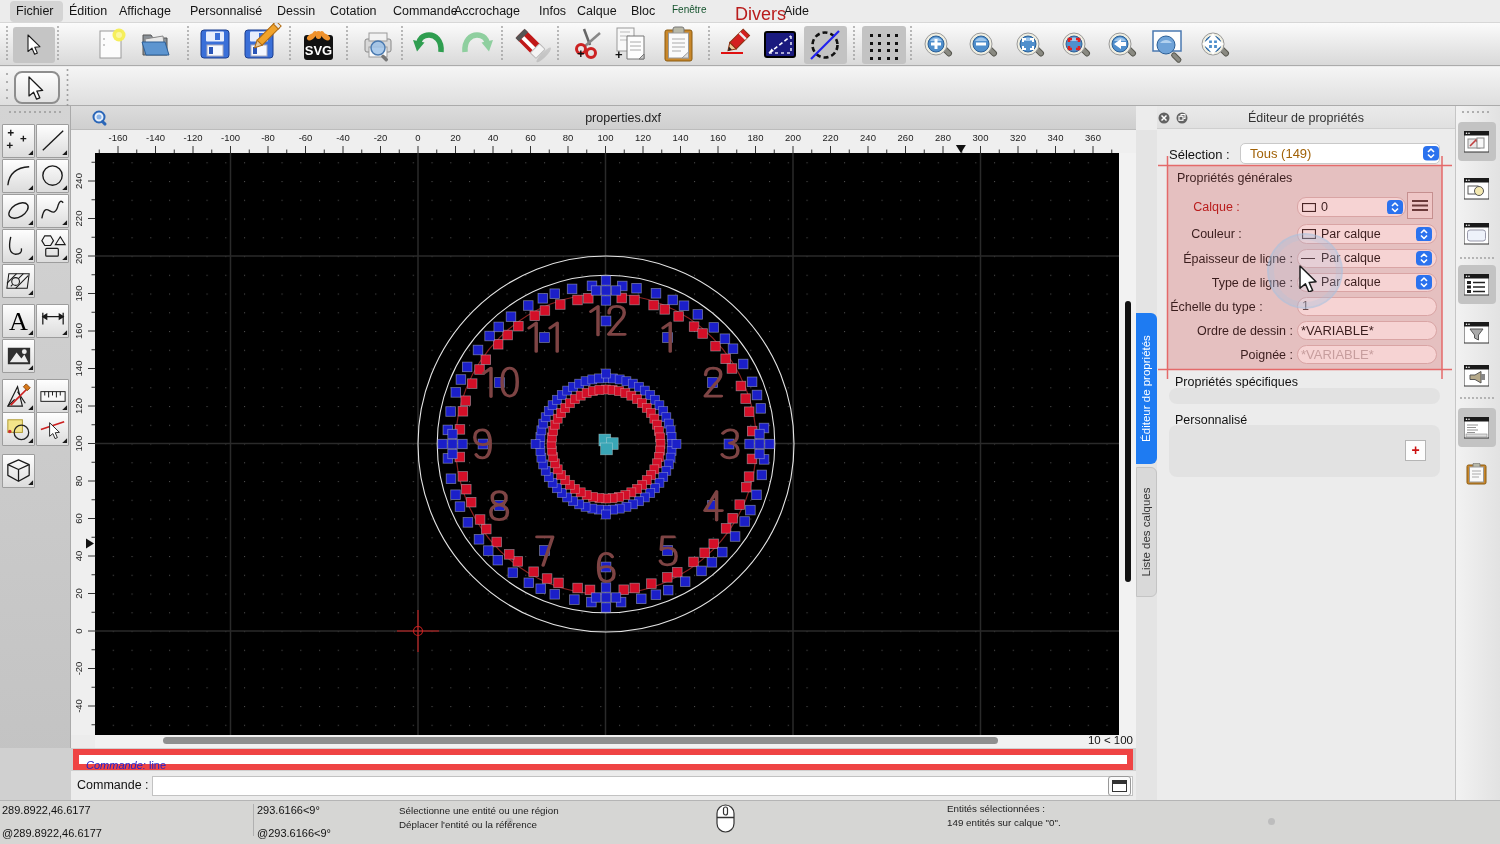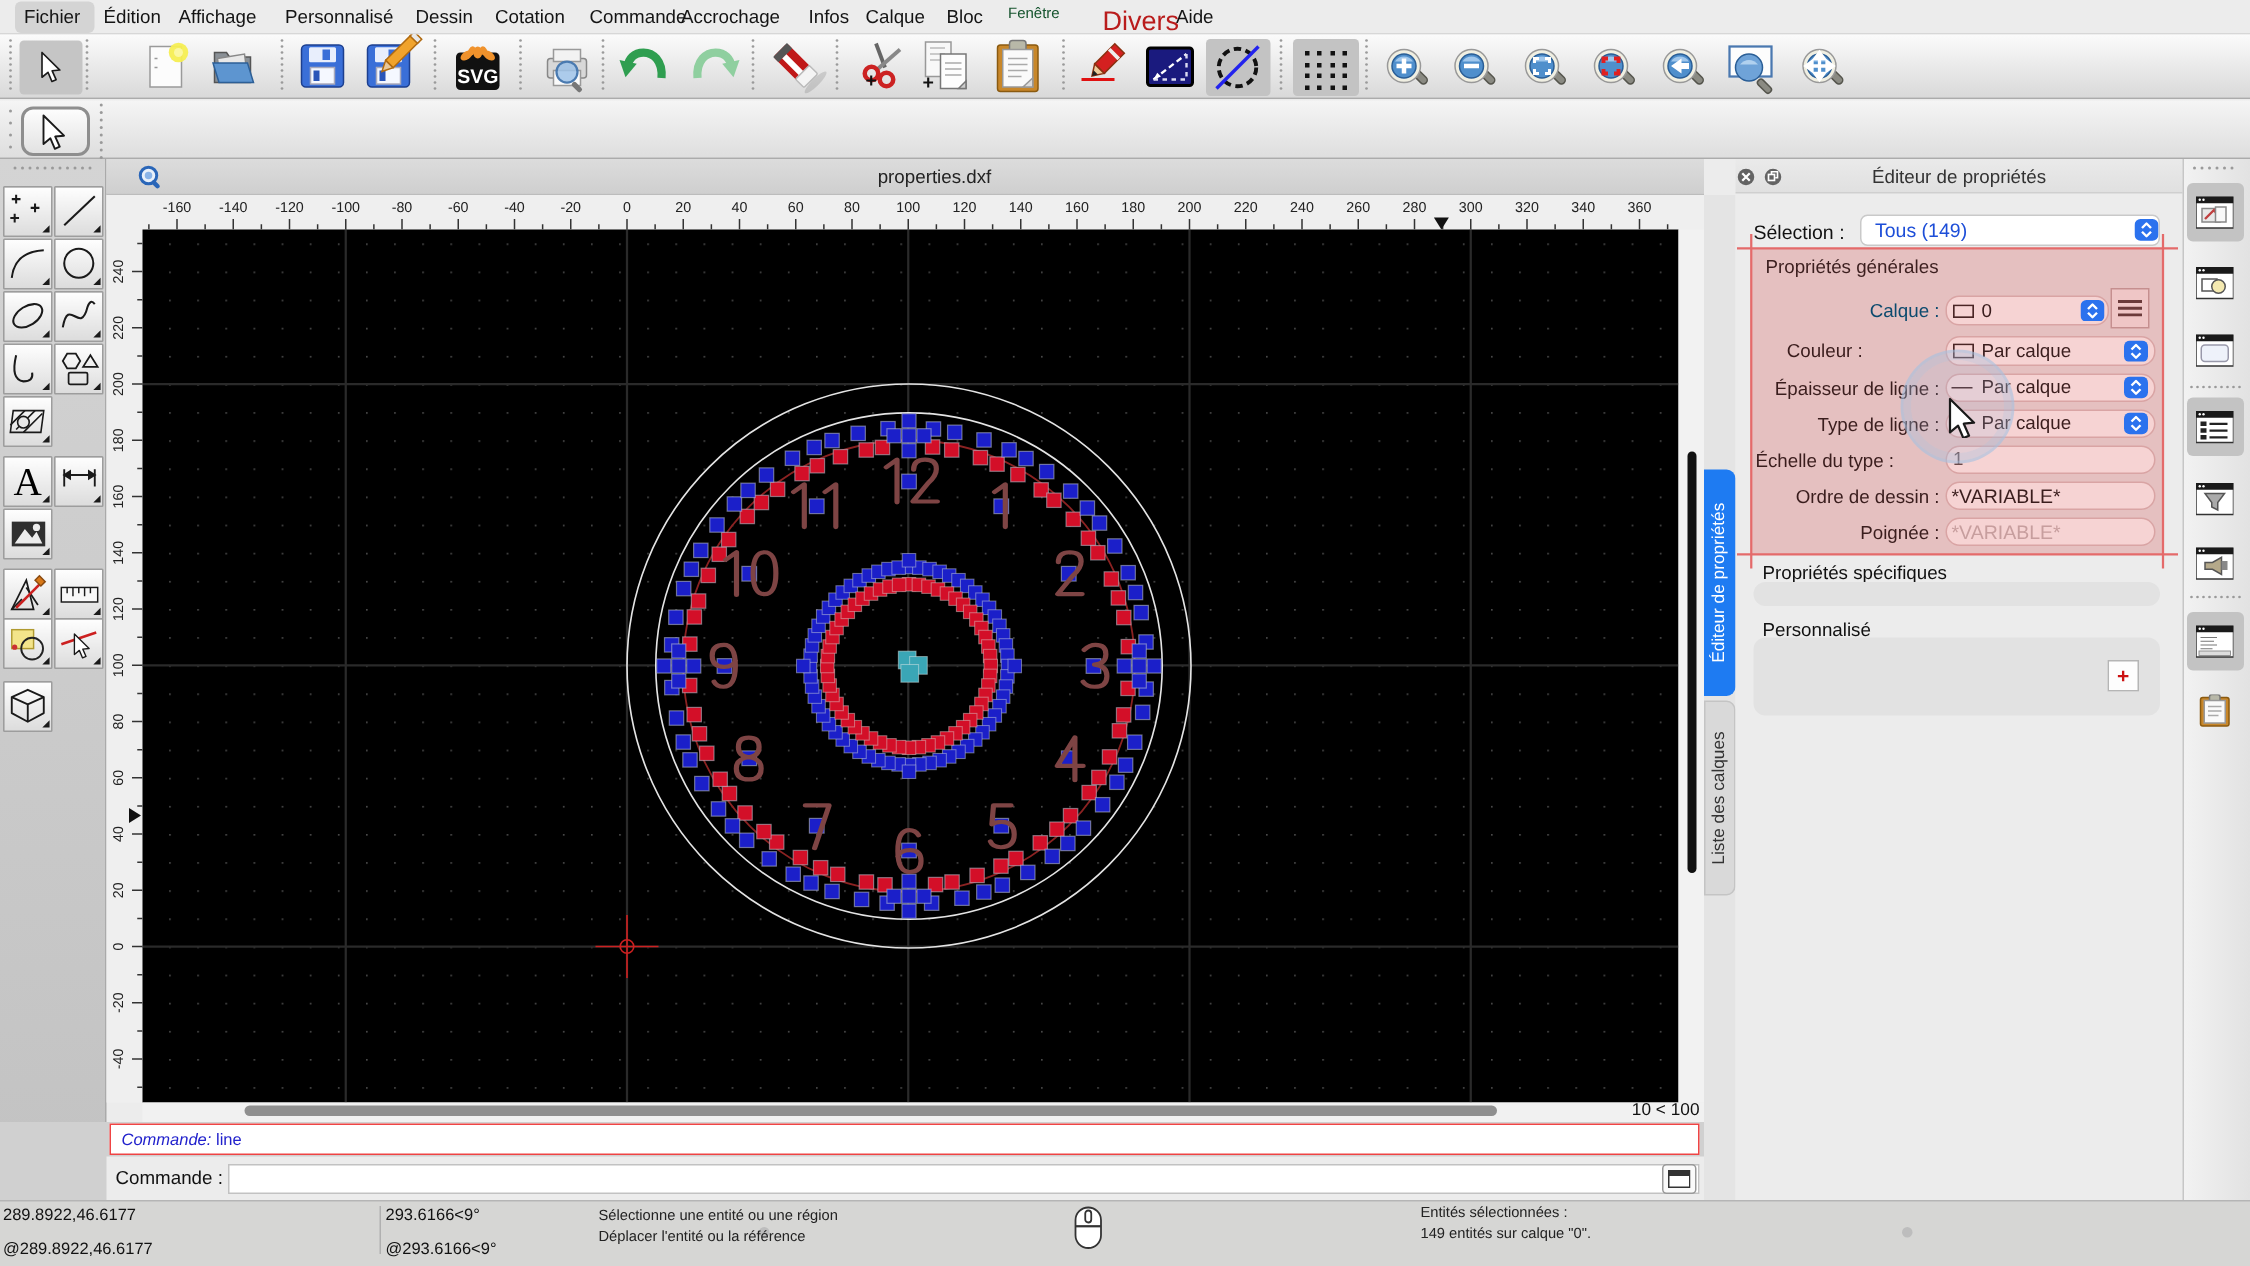--- a/index.html
+++ b/index.html
@@ -970,21 +970,21 @@
 <g stroke="#cc2020" stroke-width="1.1" fill="none">
       <circle cx="418.0" cy="631.0" r="4.5"></circle>
       <line x1="397.0" y1="631.0" x2="439.0" y2="631.0"></line>
       <line x1="418.0" y1="610.0" x2="418.0" y2="652.0"></line>
     </g>
 </svg>
 <div class="abs" style="left:95px;top:735px;width:1041px;height:13px;background:#f1f1f1"></div>
 <div class="abs" style="left:163px;top:737px;width:835px;height:7px;background:#8f8f8f;border-radius:3.5px"></div>
 <div class="abs" style="left:1020px;top:734px;width:113px;height:13px;font-size:11.5px;color:#111;text-align:right">10 &lt; 100</div>
 <div class="abs" style="left:0;top:748px;width:1136px;height:52px;background:#d0d0d0"></div>
-<div class="abs" style="left:73px;top:749px;width:1060px;height:21px;background:#fff;border:1px solid #ef4444;font-size:11px;color:#2222cc;padding:3.5px 0 0 7px"><i>Commande:</i> line</div>
+<div class="abs" style="left:73px;top:749px;width:1060px;height:21px;background:#fff;border:6px solid #ef4444;font-size:11px;color:#2222cc;padding:3.5px 0 0 7px"><i>Commande:</i> line</div>
 <div class="abs" style="left:71px;top:771px;width:1065px;height:29px;background:#ececec"></div>
 <div class="abs" style="left:77px;top:778px;font-size:12.5px;color:#111">Commande :</div>
 <div class="abs" style="left:152px;top:776px;width:981px;height:20px;background:#fff;border:1px solid #c2c2c2"></div>
 <div class="abs" style="left:1108px;top:776px;width:23px;height:20px;background:#fafafa;border:1px solid #999;border-radius:3px"></div>
 <svg class="abs" style="left:1112px;top:780px" width="15" height="12" viewBox="0 0 15 12">
     <rect x="0.5" y="0.5" width="14" height="11" fill="#fff" stroke="#333"></rect>
     <rect x="0.5" y="0.5" width="14" height="3.5" fill="#333"></rect>
   </svg>
 <div class="abs" style="left:1136px;top:735px;width:319px;height:65px;background:#ececec;border-left:1px solid #c0c0c0"></div>
 <div class="abs" style="left:1119px;top:153px;width:17px;height:582px;background:#f2f2f2"></div>
@@ -1002,37 +1002,37 @@
 <div class="abs" style="left:1157px;top:106px;width:298px;height:23px;background:linear-gradient(#eaeaea,#e0e0e0);border-bottom:1px solid #cfcfcf"></div>
 <div class="abs" style="left:1157px;top:111px;width:298px;font-size:12.5px;color:#333;text-align:center">Éditeur de propriétés</div>
 <svg class="abs" style="left:1157px;top:111px" width="40" height="14" viewBox="0 0 40 14">
     <circle cx="7" cy="7" r="5.5" fill="#636363"></circle>
     <path d="M4.5,4.5 L9.5,9.5 M9.5,4.5 L4.5,9.5" stroke="#fff" stroke-width="1.5"></path>
     <circle cx="25" cy="7" r="5.5" fill="#636363"></circle>
     <rect x="22" y="5.3" width="4" height="4" fill="none" stroke="#fff" stroke-width="1.1"></rect>
     <path d="M24,5 v-1.5 h4 v4 h-1.5" fill="none" stroke="#fff" stroke-width="1.1"></path>
   </svg>
 <div class="abs" style="left:1169px;top:147px;font-size:13px;color:#111">Sélection :</div>
-<div class="abs" style="left:1240px;top:142.5px;width:200px;height:21px;background:#fff;border:1px solid #c9c9c9;border-radius:5px;font-size:13px;color:#1d4ed8;padding:2px 0 0 9px">Tous (149)</div>
+<div class="abs" style="left:1240px;top:142.5px;width:200px;height:21px;background:#fff;border:1px solid #c9c9c9;border-radius:5px;font-size:13px;color:#a16207;padding:2px 0 0 9px">Tous (149)</div>
 <svg class="abs" style="left:1422.5px;top:146px" width="16" height="14.5" viewBox="0 0 16 14.5">
     <rect x="0" y="0" width="16" height="14.5" rx="4" fill="#2b72ee"></rect>
     <path d="M5,6 L8,3 L11,6" fill="none" stroke="#fff" stroke-width="1.6" stroke-linejoin="round"></path>
     <path d="M5,8.5 L8,11.5 L11,8.5" fill="none" stroke="#fff" stroke-width="1.6" stroke-linejoin="round"></path>
   </svg>
 <div class="abs" style="left:1167.5px;top:165.5px;width:274.5px;height:204px;background:rgba(211,88,88,0.30)"></div>
 <svg class="abs" style="left:1150px;top:150px" width="310" height="240" viewBox="0 0 310 240">
     <g stroke="#e46a6a" stroke-width="1.5">
       <line x1="8" y1="15.5" x2="302" y2="15.5"></line>
       <line x1="8" y1="219.5" x2="302" y2="219.5"></line>
       <line x1="17.5" y1="6" x2="17.5" y2="229"></line>
       <line x1="292" y1="6" x2="292" y2="229"></line>
     </g>
   </svg>
 <div class="abs" style="left:1177px;top:171px;font-size:12.5px;color:#3c1f1f">Propriétés générales</div>
-<div class="abs" style="left:1140px;top:200px;width:153px;text-align:right;font-size:12.5px;color:#0c4a6e">Calque :</div>
+<div class="abs" style="left:1140px;top:200px;width:153px;text-align:center;font-size:12.5px;color:#b91c1c">Calque :</div>
 <div class="abs" style="left:1297px;top:197px;width:109px;height:20px;background:#f6d3d3;border:1px solid #d9a4a4;border-radius:9px"></div>
 <svg class="abs" style="left:1302px;top:202.5px" width="14" height="9">
     <rect x="0.5" y="0.5" width="13" height="8" fill="none" stroke="#4a2525" stroke-width="1.2"></rect>
   </svg>
 <div class="abs" style="left:1321px;top:200px;font-size:12.5px;color:#3a1d1d">0</div>
 <svg class="abs" style="left:1387px;top:199.7px" width="16" height="14.5" viewBox="0 0 16 14.5">
     <rect x="0" y="0" width="16" height="14.5" rx="4" fill="#2b72ee"></rect>
     <path d="M5,6 L8,3 L11,6" fill="none" stroke="#fff" stroke-width="1.6" stroke-linejoin="round"></path>
     <path d="M5,8.5 L8,11.5 L11,8.5" fill="none" stroke="#fff" stroke-width="1.6" stroke-linejoin="round"></path>
   </svg>

